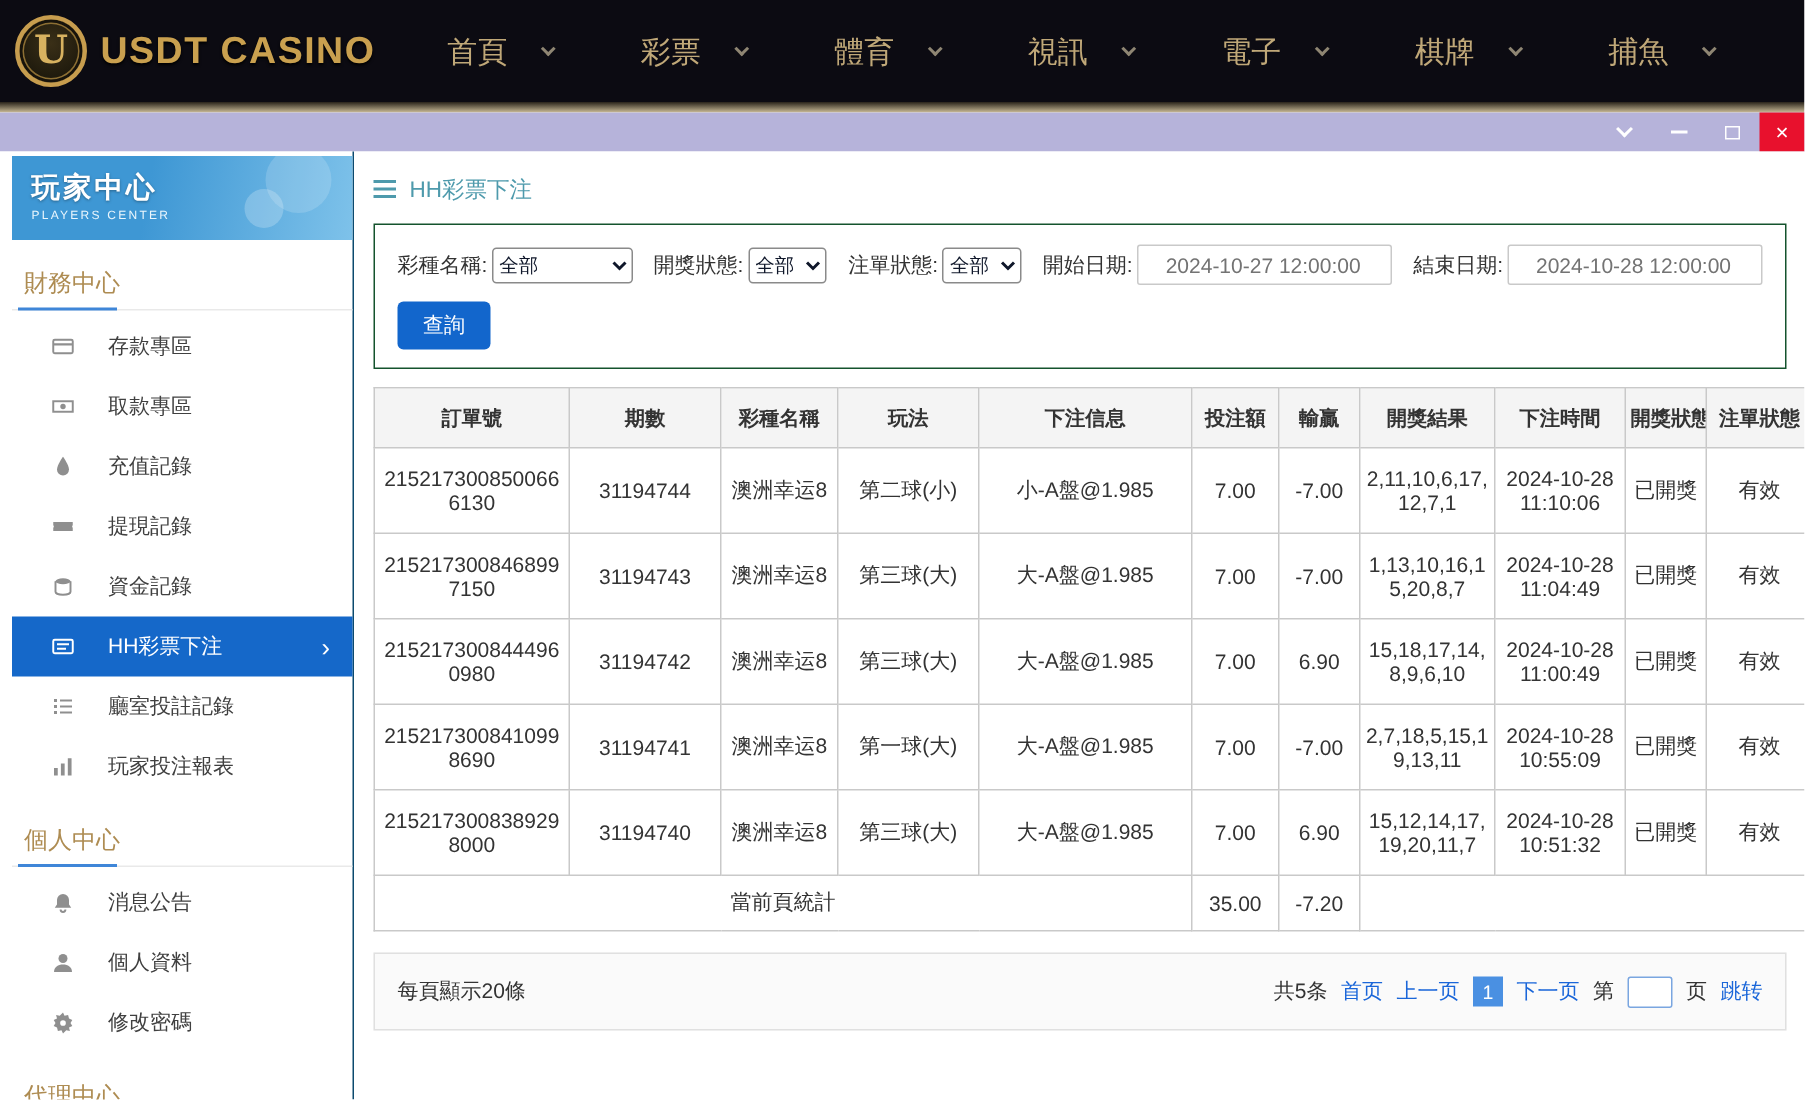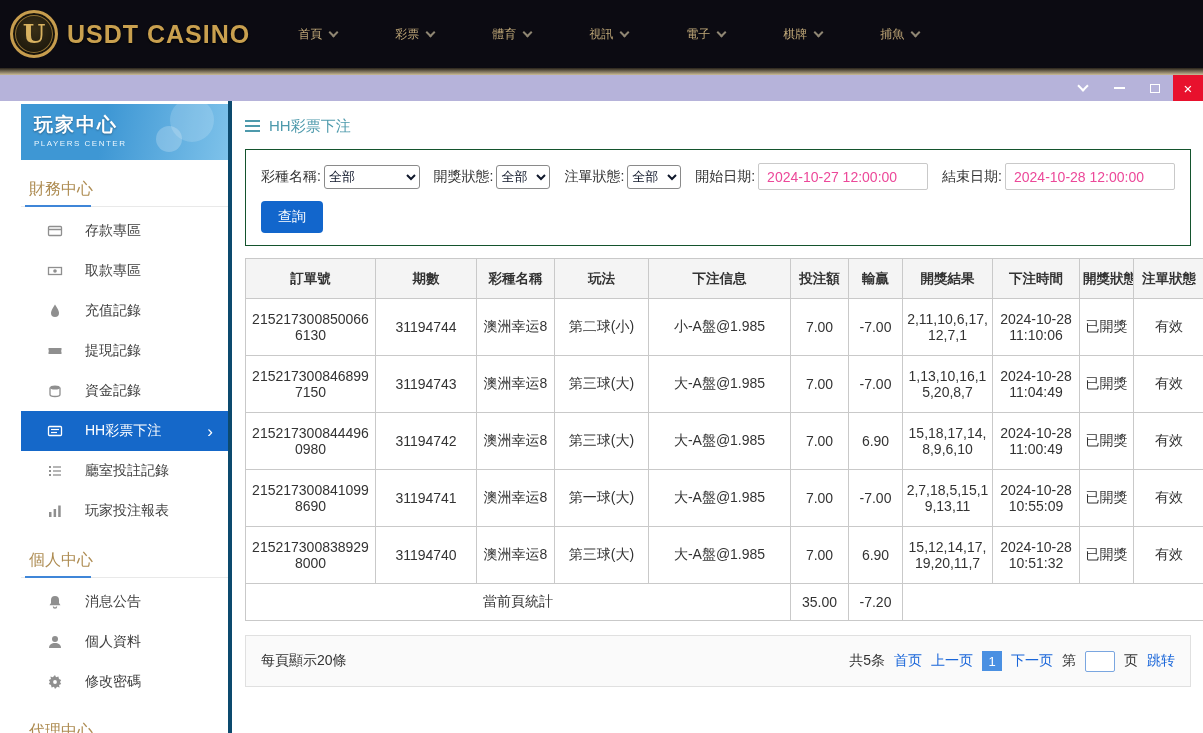--- a/index.html
+++ b/index.html
@@ -9,36 +9,36 @@
   
   .topbar { height:68px; background:#0c0b12; display:flex; align-items:center; padding-left:10px; }
   .logo { display:flex; align-items:center; gap:9px; cursor:pointer; }
   .logo-emblem { width:48px; height:48px; border-radius:50%; border:3px solid #c79d4e;
     background:radial-gradient(circle at 50% 38%, #3a2f17, #121008);
     box-shadow:inset 0 0 0 2px #17130b, inset 0 0 0 3px #8d6f33;
     display:flex; align-items:center; justify-content:center; flex:none; }
   .logo-emblem span { font-family:"DejaVu Serif",serif; font-size:26px; font-weight:bold; color:#d8b260; }
   .logo-text { font-size:25px; font-weight:bold; color:#c9a04f; letter-spacing:1px; text-shadow:0 1px 2px #000; }
   .nav-items { display:flex; margin-left:48px; }
-  .nav-item { display:flex; align-items:center; gap:8px; color:#c0a878; font-size:12px; margin-right:58px; cursor:pointer; white-space:nowrap; }
+  .nav-item { display:flex; align-items:center; gap:24px; color:#c0a878; font-size:20px; margin-right:58px; cursor:pointer; white-space:nowrap; }
   .chev { width:7px; height:7px; border-right:2px solid #8f8673; border-bottom:2px solid #8f8673;
     transform:rotate(45deg); margin-top:-4px; }
   .gold-strip { height:7px; background:linear-gradient(to bottom,#29231a,#cabb97); }
 
   
   .titlebar { height:26px; background:#b6b3da; display:flex; align-items:center; justify-content:flex-end; }
   .win-btn { width:36px; height:26px; display:flex; align-items:center; justify-content:center; cursor:pointer; }
   .win-chev { width:8px; height:8px; border-right:2px solid #fff; border-bottom:2px solid #fff; transform:rotate(45deg); margin-top:-4px; }
   .win-min { width:11px; height:2px; background:#fff; }
   .win-max { width:10px; height:9px; border:1.5px solid #fff; }
   .win-close { width:30px; height:26px; background:#e8112d; color:#fff; font-size:15px; display:flex; align-items:center; justify-content:center; cursor:pointer; }
 
   
   .main { display:flex; height:632px; }
-  .sidebar { width:219px; background:#fff; border-right:4px solid #0c4a6e; flex:none;margin-left:13px; }
+  .sidebar { width:236px; background:#fff; border-right:1px solid #0c4a6e; flex:none; }
   .side-head { margin:3px 0 0 8px; height:56px; background:linear-gradient(100deg,#3e97d4 40%,#7ec2ea);
     color:#fff; padding:8px 0 0 13px; position:relative; overflow:hidden; }
   .side-head .t { font-size:19px; font-weight:bold; letter-spacing:2px; text-shadow:0 1px 2px rgba(0,0,0,.35); }
   .side-head .s { font-size:8px; letter-spacing:1.5px; color:#eaf6fd; margin-top:1px; }
   .bubble { position:absolute; border-radius:50%; background:rgba(255,255,255,.16); }
   .b1 { width:44px; height:44px; right:14px; top:-6px; }
   .b2 { width:26px; height:26px; right:46px; top:22px; background:rgba(255,255,255,.22); }
   .section-title { margin:10px 0 4px 8px; padding:9px 0 6px 8px; font-size:16px; color:#ae8c52;
     border-bottom:1px solid #e9e9e9; position:relative; }
   .section-title::after { content:""; position:absolute; left:4px; bottom:-1px; width:66px; height:2px; background:#3f86d8; }
@@ -55,21 +55,21 @@
   .hamburger i { display:block; width:15px; height:2px; background:#4e9aac; }
 
   .panel { border:1px solid #14532d; background:#fff; }
   .filter-panel { margin-top:8px; padding:13px 15px 12px; }
   .filter-row { display:flex; align-items:center; font-size:14px; color:#333; white-space:nowrap; }
   .filter-row label { margin-right:3px; }
   .fgap { width:14px; flex:none; }
   select { height:24px; font-size:13px; border:1px solid #8a8a8a; border-radius:3px; background:#fff; color:#0f172a; }
   select.wide { width:112px; }
   select.narrow { width:63px; }
-  input.date { height:27px; width:170px; border:1px solid #c9c9c9; padding:0 8px; font-size:14px; color:#ec4899; border-radius:2px; }
+  input.date { height:27px; width:170px; border:1px solid #c9c9c9; padding:0 18px; font-size:14px; color:#737373; border-radius:2px; }
   .search-btn { margin-top:11px; background:#1266cc; color:#fff; border:none; border-radius:4px;
     font-size:14px; padding:7px 17px; cursor:pointer; display:inline-block;text-align:center; }
 
   .table-panel { margin-top:12px; }
   table { width:100%; border-collapse:collapse; table-layout:fixed;padding-left:15px; }
   th,td { border:1px solid #c9c9c9; text-align:center; padding:2px 3px; font-size:14px; color:#333;
     overflow-wrap:anywhere; }
   th { background:#f4f4f4; font-weight:bold; height:40px; font-size:13.5px; white-space:nowrap; overflow:hidden; }
   tr.data-row td { height:57px; background:#fff; }
   tr.sum-row td { height:37px; background:#fff; }

